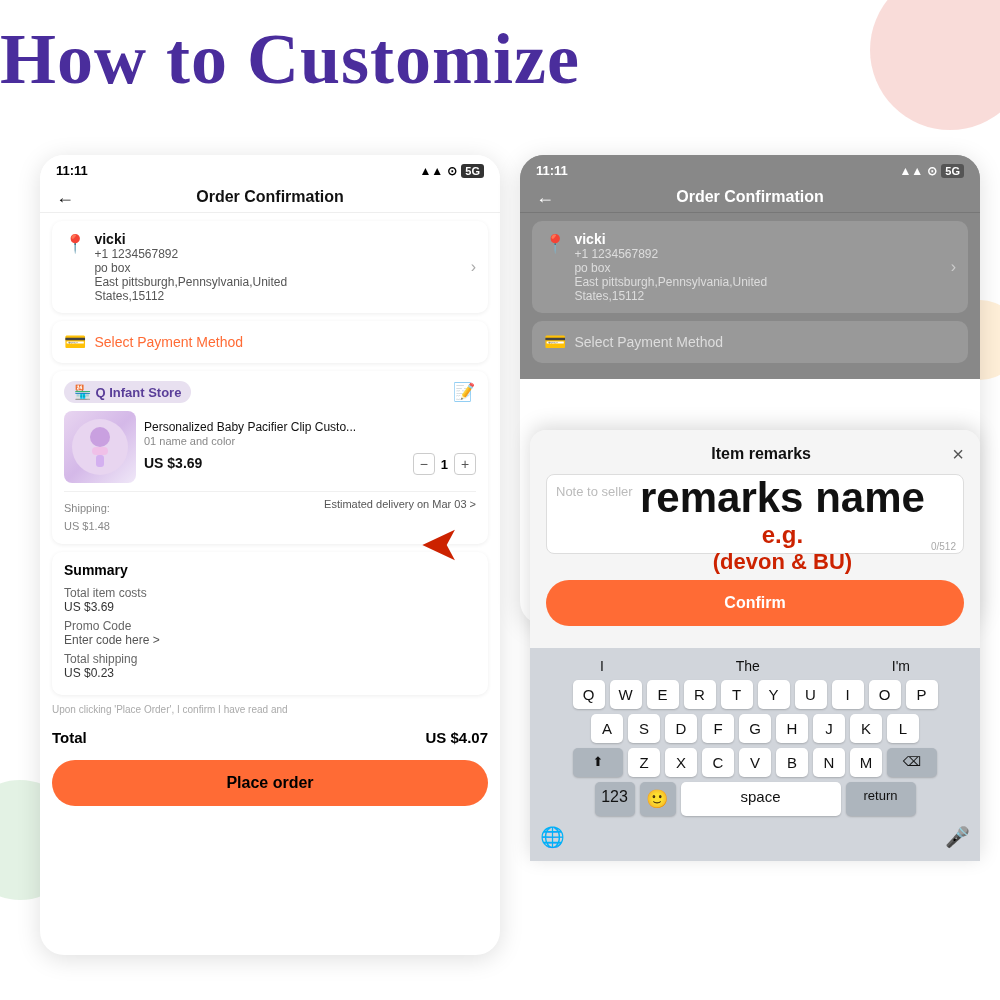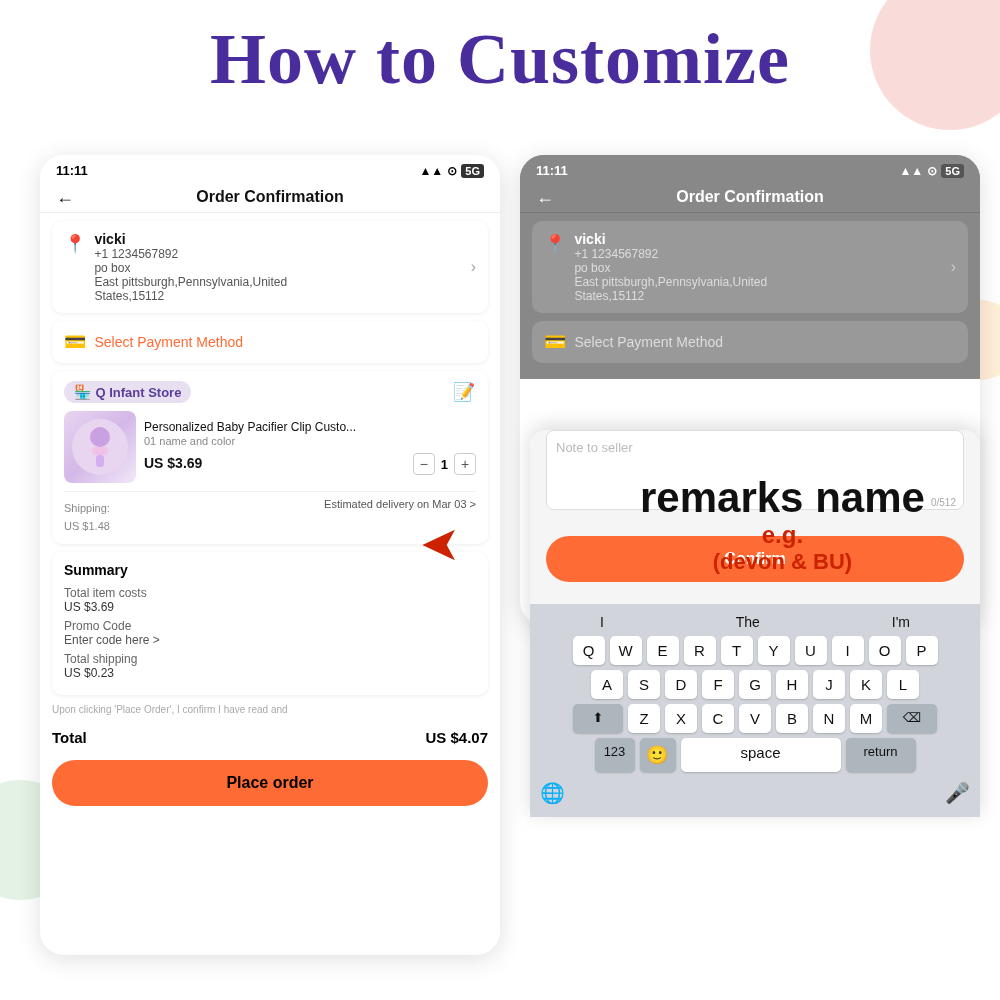--- a/index.html
+++ b/index.html
@@ -46,21 +46,21 @@
       opacity: 0.5;
       z-index: 0;
     }
 
     
     .page-title {
       position: absolute;
       top: 18px;
       left: 0;
       right: 0;
-      text-align: center;
+      text-align: left;
       font-size: 72px;
       font-weight: 900;
       color: #4a2d9c;
       font-family: 'Comic Sans MS', 'Chalkboard SE', cursive;
       z-index: 10;
       letter-spacing: 1px;
     }
 
     
     .phone-left {
@@ -461,21 +461,21 @@
     .key.dark-key {
       background: #adb5bd;
       color: #111;
     }
     .key.wide {
       min-width: 50px;
       font-size: 13px;
     }
     .key.space-key { min-width: 160px; }
     .key.return-key { min-width: 70px; font-size: 13px; background: #adb5bd; }
-    .key.num-key { min-width: 40px; background: #adb5bd; font-size: 13px; }
+    .key.num-key { min-width: 40px; background: #adb5bd; font-size: 16px; }
 
     .keyboard-bottom {
       display: flex;
       justify-content: space-between;
       align-items: center;
       padding: 4px 6px 8px;
     }
     .kb-icon { font-size: 20px; color: #444; }
 
     
@@ -650,20 +650,25 @@
     <div style="display:flex;align-items:center;gap:8px;padding:10px 12px;margin:8px 12px;background:#999;border-radius:10px;">
       <span class="dark-payment-icon">💳</span>
       <span class="dark-payment-text">Select Payment Method</span>
     </div>
   </div>
 </div>
 
 <div class="arrow-pointer">➤</div>
 
 <div class="remarks-overlay">
+  <div class="remarks-header">
+    <span style="width:24px;"></span>
+    <span class="remarks-title">Item remarks</span>
+    <span class="close-btn">×</span>
+  </div>
 
   <div class="remarks-content">
     <div class="note-textarea-wrapper">
       <textarea class="note-textarea" style=""></textarea>
       <span class="note-placeholder">Note to seller</span>
       <span class="note-counter">0/512</span>
     </div>
   </div>
 
   <div style="padding:0 16px 12px;">

